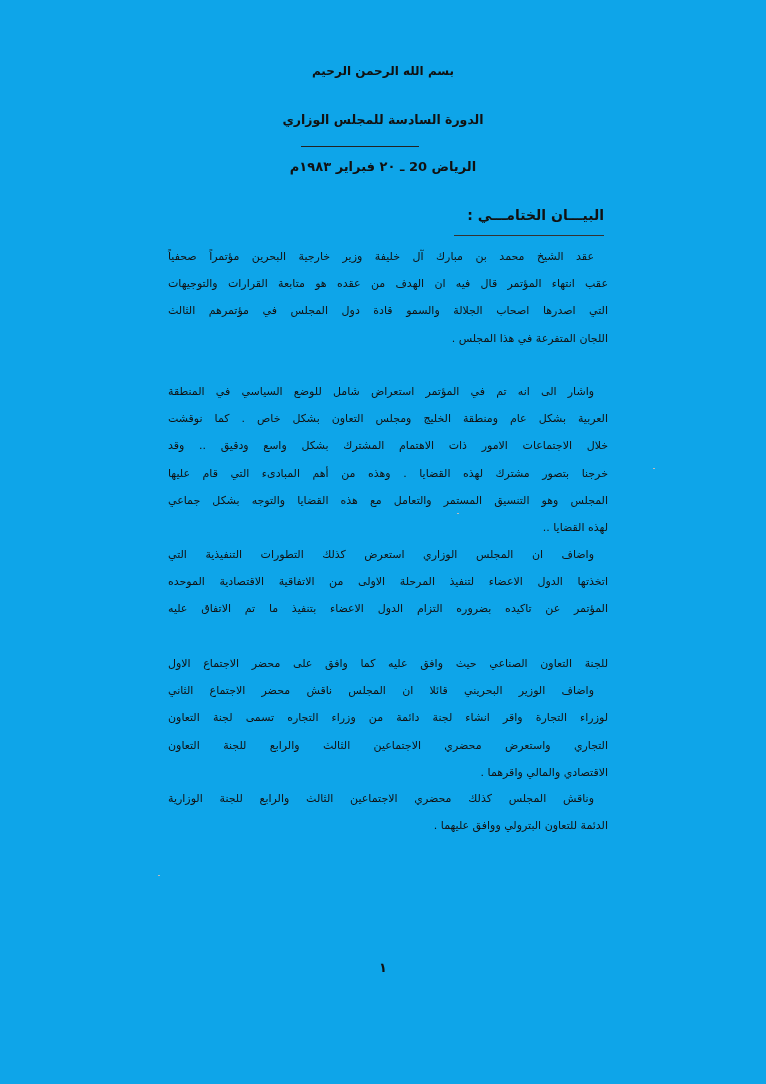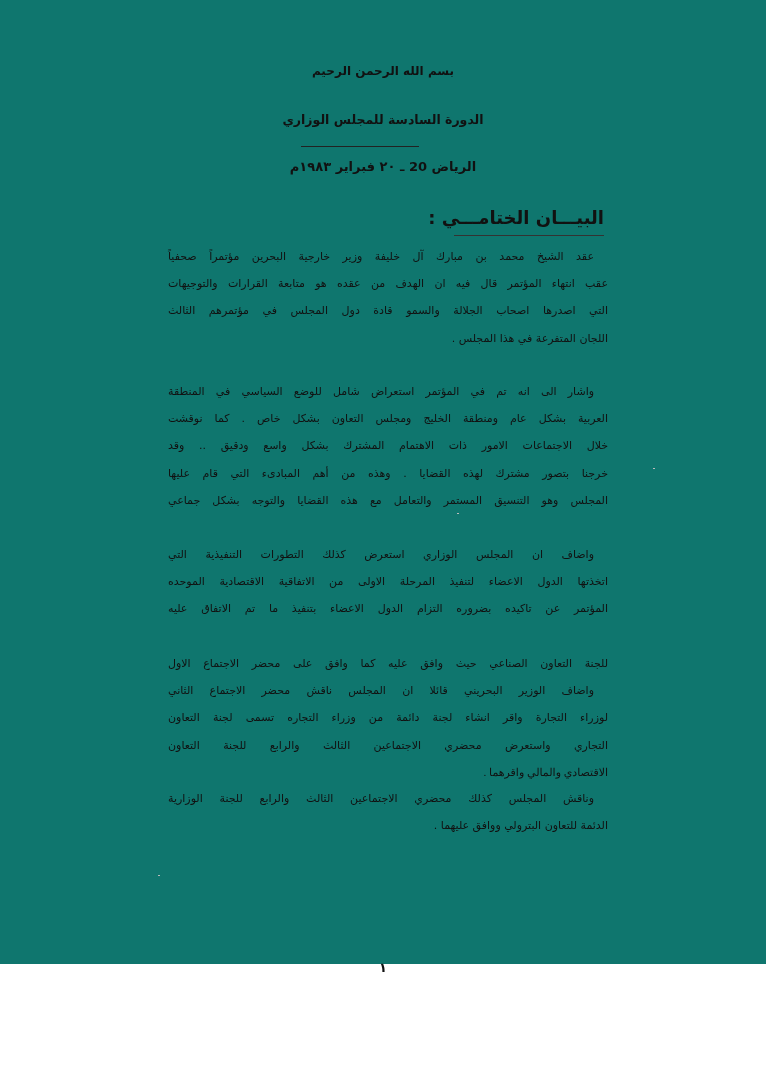--- a/index.html
+++ b/index.html
@@ -11,22 +11,22 @@
       width: 766px;
       height: 1084px;
       position: relative;
       overflow: hidden;
       font-family: "DejaVu Sans", sans-serif;
       color: #111111;
     }
     .page {
       position: absolute;
       left: 0; top: 0;
-      width: 766px; height: 964px;
-      background: #0f766e;
+      width: 766px; height: 1084px;
+      background: #0ea5e9;
     }
     .center-line {
       position: absolute;
       left: 0;
       width: 766px;
       text-align: center;
       direction: rtl;
       white-space: nowrap;
     }
     .basmala {
@@ -50,21 +50,21 @@
     .place-date {
       top: 159px;
       font-size: 13px;
       font-weight: bold;
     }
     .heading {
       position: absolute;
       top: 207px;
       right: 162px;
       direction: rtl;
-      font-size: 18px;
+      font-size: 14px;
       font-weight: bold;
       white-space: nowrap;
       letter-spacing: 1px;
     }
     .heading-underline {
       position: absolute;
       left: 454px;
       top: 235px;
       width: 150px;
       height: 0;
@@ -135,34 +135,35 @@
     <span class="line" style="display: block;">التي اصدرها اصحاب الجلالة والسمو قادة دول المجلس في مؤتمرهم الثالث</span>
     <span class="line last" style="display: block;">اللجان المتفرعة في هذا المجلس .</span>
   </div>
 
   <div class="body-text p2">
     <span class="line indent" style="display: block;">واشار الى انه تم في المؤتمر استعراض شامل للوضع السياسي في المنطقة</span>
     <span class="line" style="display: block;">العربية بشكل عام ومنطقة الخليج ومجلس التعاون بشكل خاص . كما نوقشت</span>
     <span class="line" style="display: block;">خلال الاجتماعات الامور ذات الاهتمام المشترك بشكل واسع ودقيق .. وقد</span>
     <span class="line" style="display: block;">خرجنا بتصور مشترك لهذه القضايا . وهذه من أهم المبادىء التي قام عليها</span>
     <span class="line" style="display: block;">المجلس وهو التنسيق المستمر والتعامل مع هذه القضايا والتوجه بشكل جماعي</span>
+    <span class="line last" style="display: block;">لهذه القضايا ..</span>
   </div>
 
   <div class="body-text p3">
     <span class="line indent" style="display: block;">واضاف ان المجلس الوزاري استعرض كذلك التطورات التنفيذية التي</span>
     <span class="line" style="display: block;">اتخذتها الدول الاعضاء لتنفيذ المرحلة الاولى من الاتفاقية الاقتصادية الموحده</span>
     <span class="line" style="display: block;">المؤتمر عن تاكيده بضروره التزام الدول الاعضاء بتنفيذ ما تم الاتفاق عليه</span>
   </div>
 
   <div class="body-text p4">
     <span class="line" style="display: block;">للجنة التعاون الصناعي حيث وافق عليه كما وافق على محضر الاجتماع الاول</span>
     <span class="line indent" style="display: block;">واضاف الوزير البحريني قائلا ان المجلس ناقش محضر الاجتماع الثاني</span>
     <span class="line" style="display: block;">لوزراء التجارة واقر انشاء لجنة دائمة من وزراء التجاره تسمى لجنة التعاون</span>
     <span class="line" style="display: block;">التجاري واستعرض محضري الاجتماعين الثالث والرابع للجنة التعاون</span>
-    <span class="line last" style="display: block; font-family: Liberation Serif, serif;">الاقتصادي والمالي واقرهما .</span>
+    <span class="line last" style="display: block;">الاقتصادي والمالي واقرهما .</span>
   </div>
 
   <div class="body-text p5">
     <span class="line indent" style="display: block;">وناقش المجلس كذلك محضري الاجتماعين الثالث والرابع للجنة الوزارية</span>
     <span class="line last" style="display: block;">الدئمة للتعاون البترولي ووافق عليهما .</span>
   </div>
 
   <div class="speck" style="left:158px; top:875px;"></div>
   <div class="speck" style="left:457px; top:513px;"></div>
   <div class="speck" style="left:653px; top:468px;"></div>

